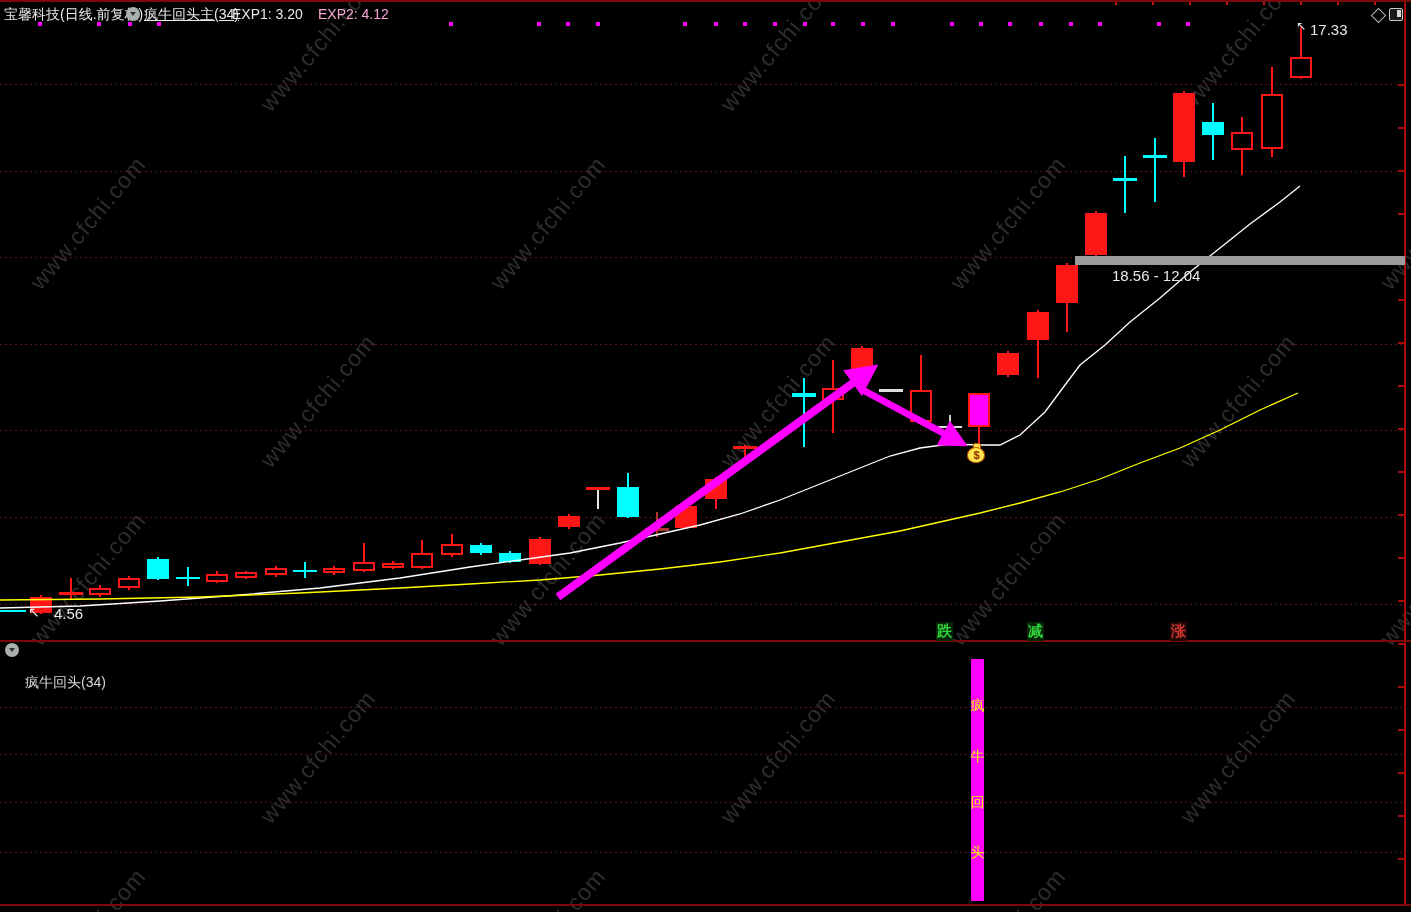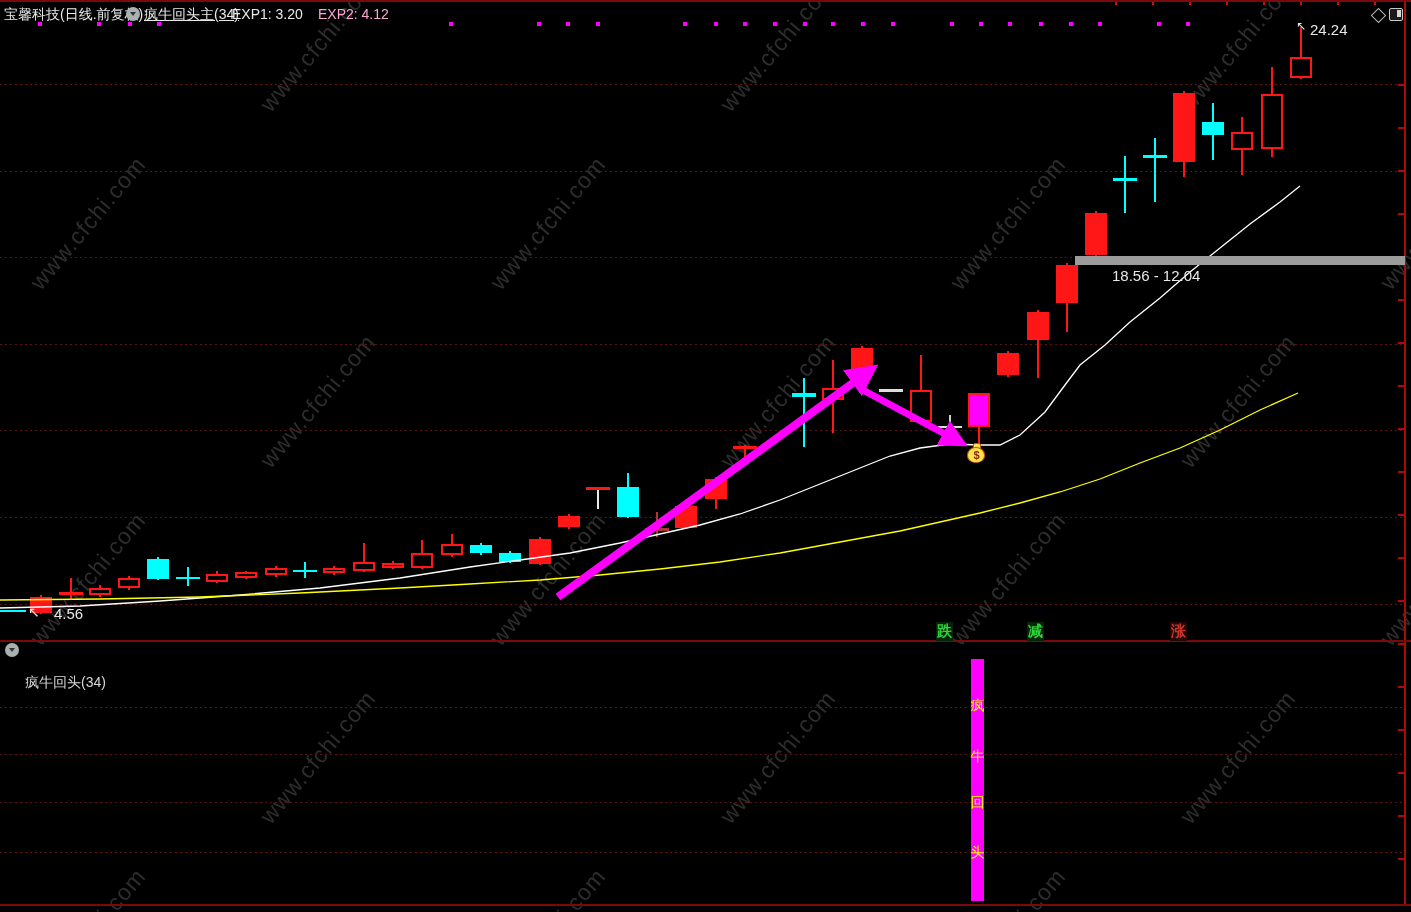--- a/index.html
+++ b/index.html
@@ -265,21 +265,21 @@
       <div class="sigdot" style="left: 1069px; top: 22px;"></div>
       <div class="sigdot" style="left: 1098px; top: 22px;"></div>
       <div class="sigdot" style="left: 1157px; top: 22px;"></div>
       <div class="sigdot" style="left: 1186px; top: 22px;"></div>
     </div>
 
   <div id="range-bar"></div>
   <div id="range-label">18.56 - 12.04</div>
 
   <span class="hook" style="left:1296px;top:19px;">↖</span>
-  <span class="pricelabel" style="left:1310px;top:21px;">24.24</span>
+  <span class="pricelabel" style="left:1310px;top:21px;">17.33</span>
   <div class="abs" style="left:0;top:610px;width:26px;height:2px;background:#00ffff;"></div>
   <span class="hook" style="left:28px;top:604px;font-size:14px;">↖</span>
   <span class="pricelabel" style="left:54px;top:605px;">4.56</span>
 
   <span class="updown-tag tag-green" style="left:936px;top:622px;">跌</span>
   <span class="updown-tag tag-green" style="left:1027px;top:622px;">减</span>
   <span class="updown-tag tag-red" style="left:1170px;top:622px;">涨</span>
 
   <div id="money-bag">
     <div class="knot"></div>

